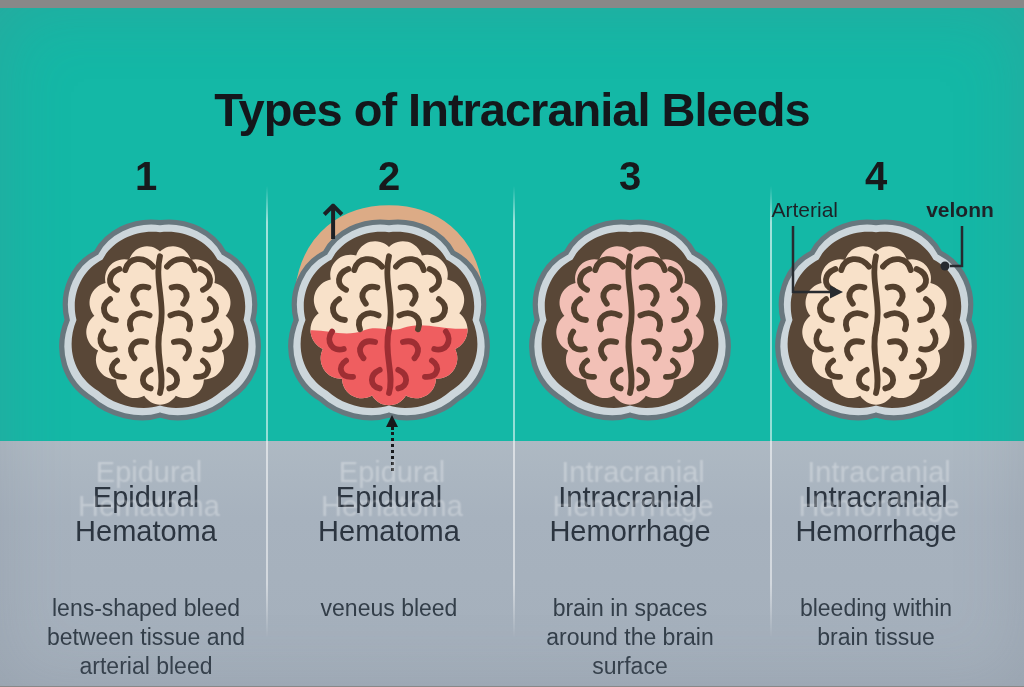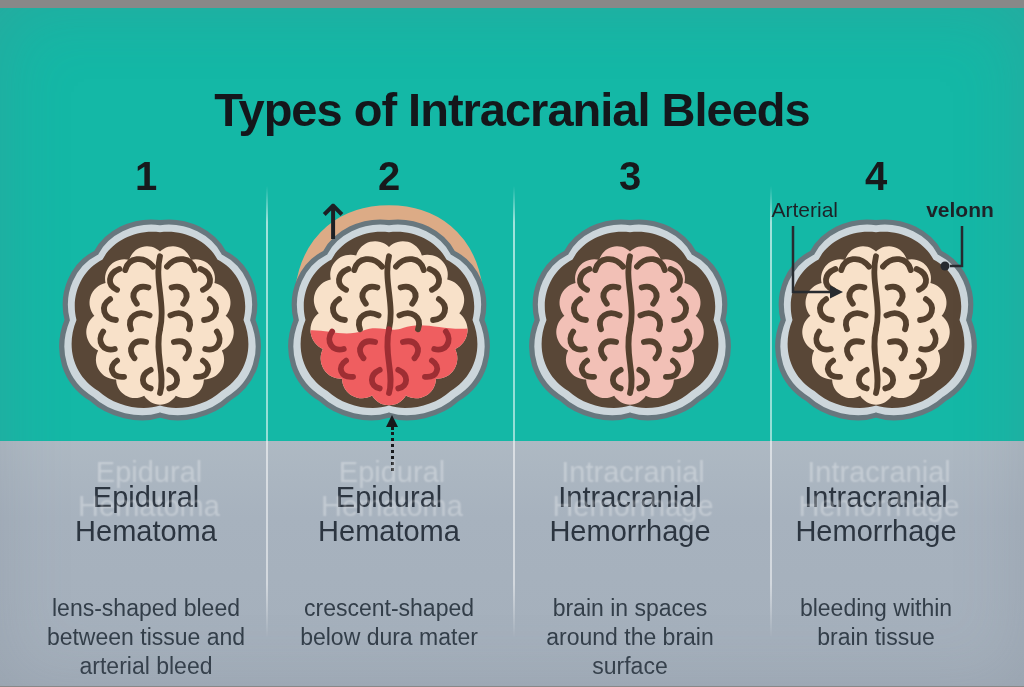--- a/index.html
+++ b/index.html
@@ -147,22 +147,20 @@
           </svg>
         </div>
       <div class="up-arrow shift">↑</div>
       <div class="dotted-arrow shift">
         <div class="head"></div>
         <div class="shaft"></div>
       </div>
       <h2 class="heading shift">Epidural
 Hematoma</h2>
       <div class="desc shift">
-        <p>crescent-shaped
-below dura mater</p>
         <p>veneus bleed</p>
       </div>
     </section>
 
     <section class="col col3">
       <div class="num shift">3</div>
       <div class="brain shift">
           <svg viewBox="0 0 200 200" xmlns="http://www.w3.org/2000/svg">
             <path d="M100,16 C124,13 146,25 155,42 C175,52 186,76 180,100 C191,127 182,154 159,168 C144,182 118,188 100,182 C82,188 56,182 41,168 C18,154 9,127 20,100 C14,76 25,52 45,42 C54,25 76,13 100,16 Z" fill="#ccd6db" stroke="#68777e" stroke-width="4.5"></path>
             <path d="M100,16 C124,13 146,25 155,42 C175,52 186,76 180,100 C191,127 182,154 159,168 C144,182 118,188 100,182 C82,188 56,182 41,168 C18,154 9,127 20,100 C14,76 25,52 45,42 C54,25 76,13 100,16 Z" transform="translate(10,10) scale(0.9)" fill="#594737"></path>

